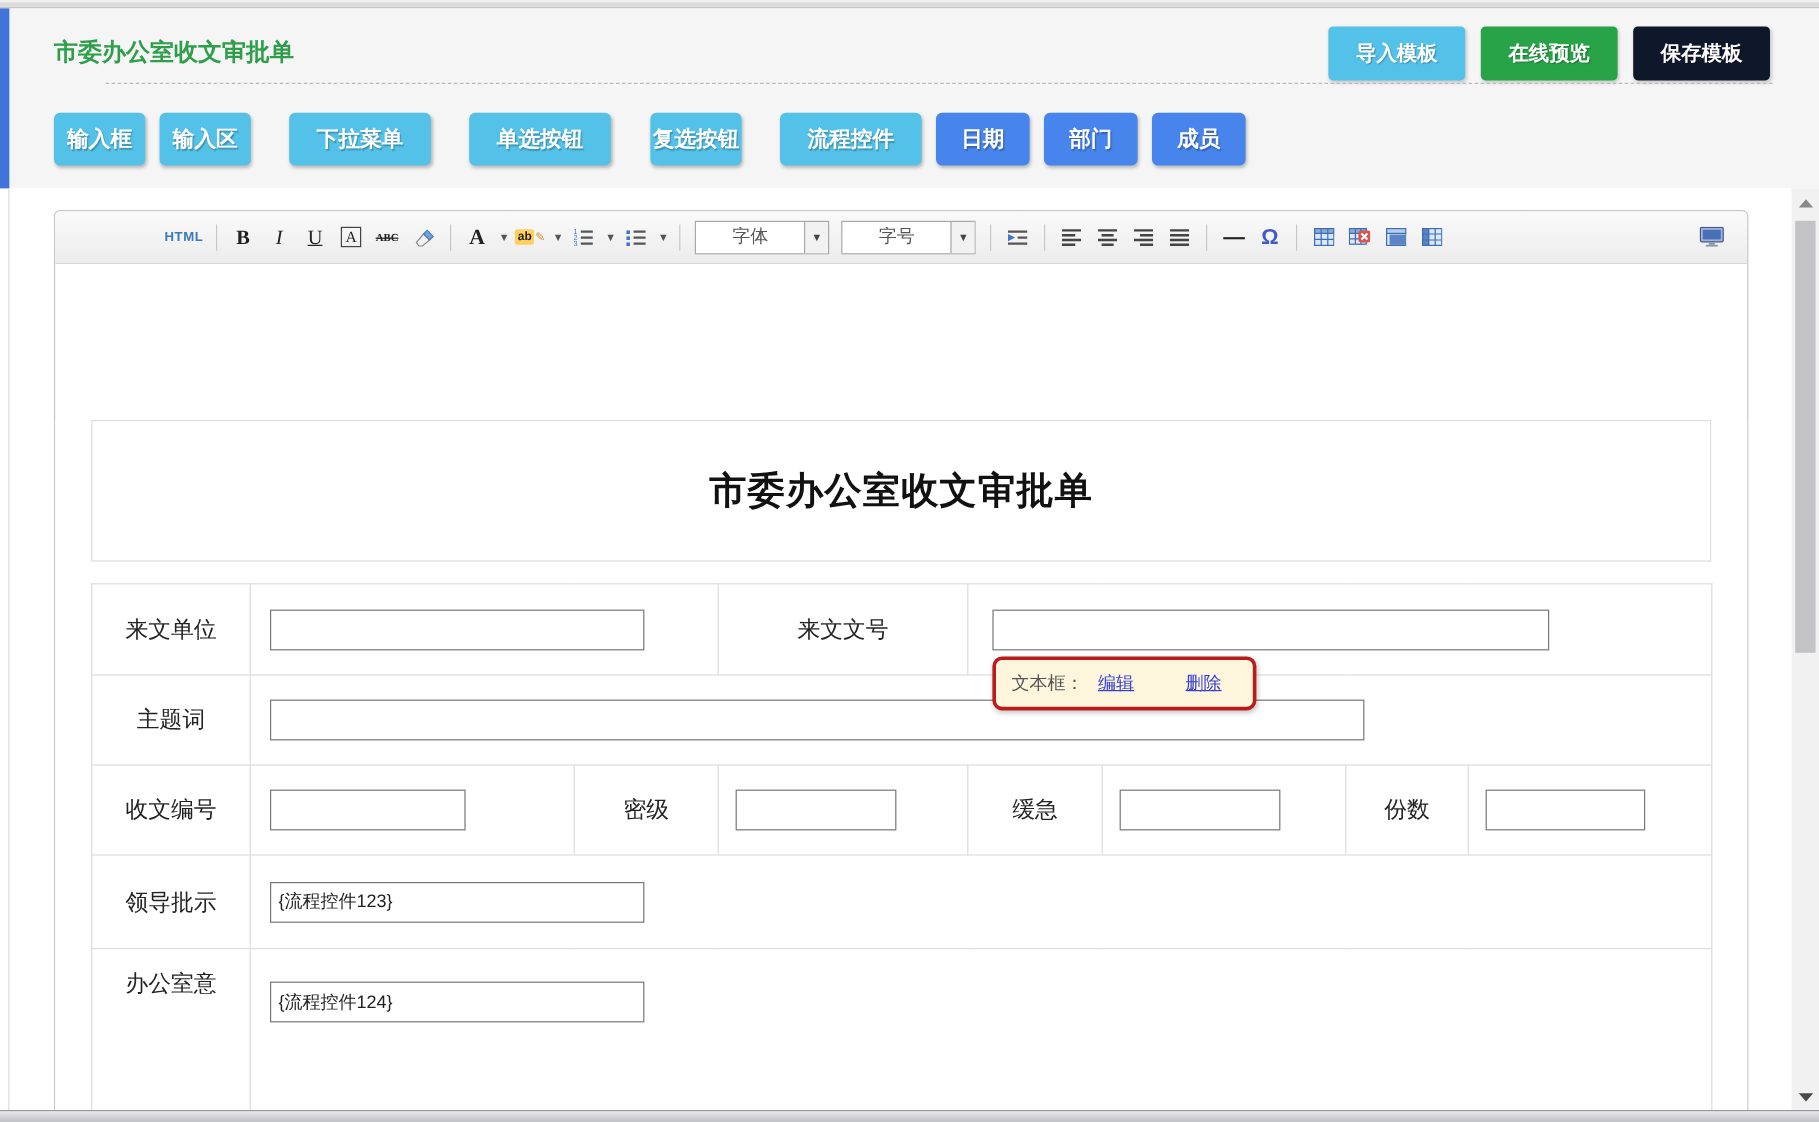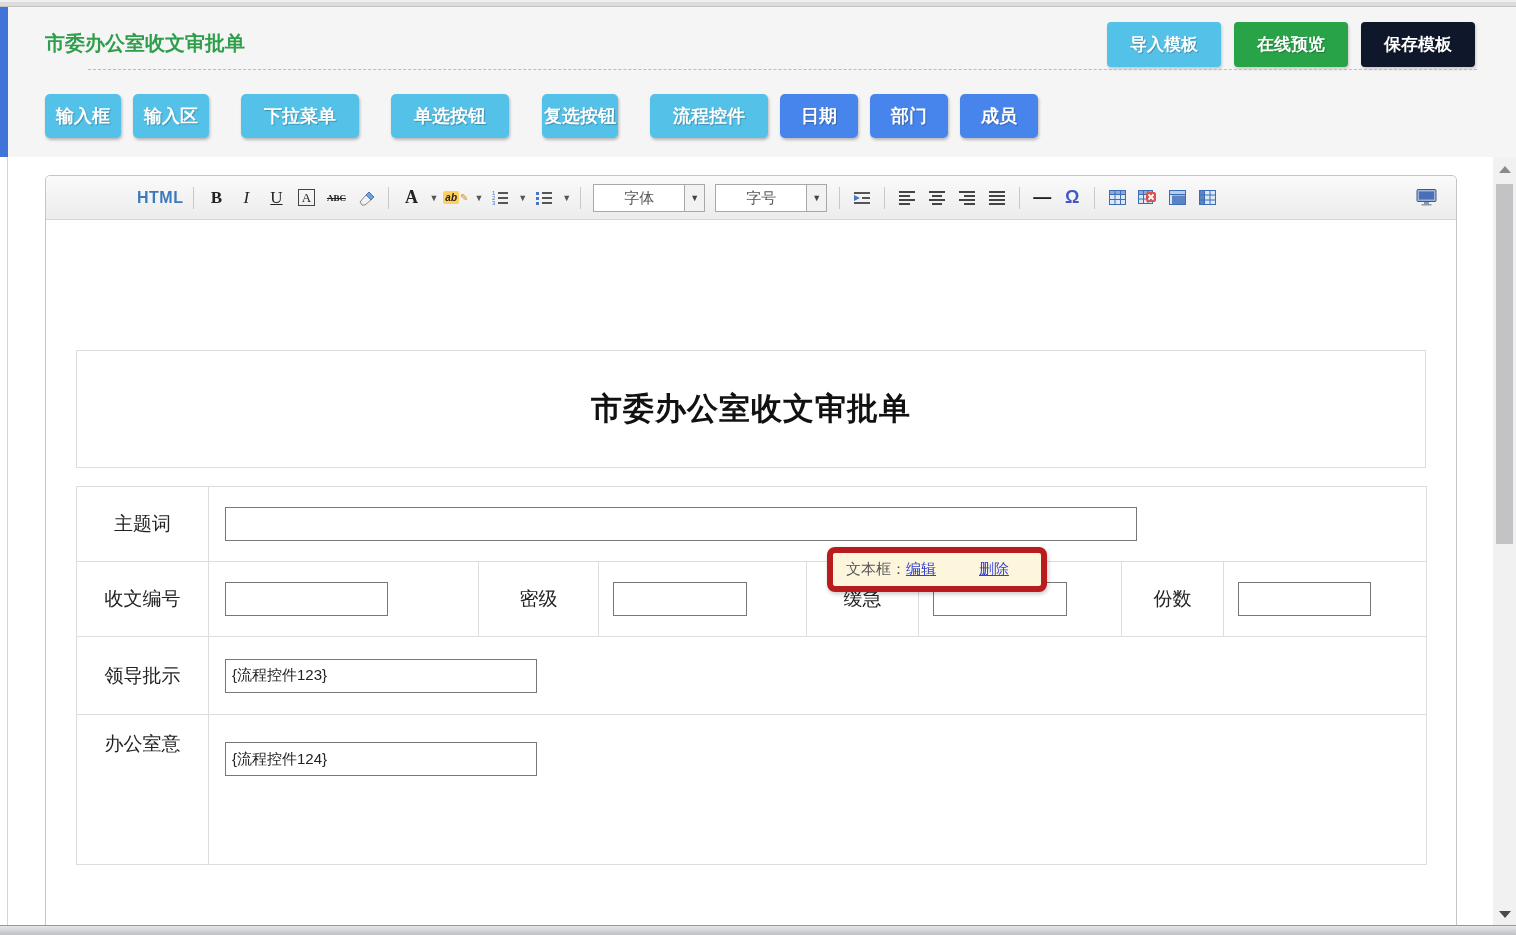--- a/index.html
+++ b/index.html
@@ -38,24 +38,24 @@
   .editor { position:absolute; left:37px; top:18px; width:1412px; height:900px;
     border:1px solid #c5c5c5; border-radius:5px; background:#fff; }
 
   .etoolbar { height:44px; background:linear-gradient(#fafafa,#ececec);
     border-bottom:1px solid #d5d5d5; border-radius:5px 5px 0 0;
     display:flex; align-items:center; padding:0 14px 0 88px; }
   .ebtn { min-width:24px; height:26px; display:flex; align-items:center; justify-content:center;
     margin:0 3px; color:#222; cursor:pointer; border-radius:2px; }
   .esep { width:1px; height:22px; background:#c8c8c8; margin:0 7px; }
   .serif { font-family:"Liberation Serif", serif; font-size:17px; }
-  .src { font-size:16px; font-weight:bold; letter-spacing:.5px; color:#3d7ab8; }
+  .src { font-size:11px; font-weight:bold; letter-spacing:.5px; color:#3d7ab8; }
   .abox { border:1px solid #444; padding:0 3px; font-size:13px; line-height:15px; }
   .strike { font-size:9px; font-weight:bold; text-decoration:line-through; letter-spacing:0; }
-  .hilite { background:#ffd05e; border-radius:2px; padding:1px 2px; font-size:10px; font-weight:bold;font-style:italic; }
+  .hilite { background:#ffd05e; border-radius:2px; padding:1px 2px; font-size:10px; font-weight:bold; }
   .pencil { color:#d88b2a; font-size:10px; margin-left:1px; }
   .drop { font-size:9px; color:#555; margin:0 2px 0 3px; cursor:pointer; }
   .hrglyph { font-weight:bold; font-size:18px; color:#222; }
   .omega { font-size:18px; font-weight:bold; color:#4059c9; }
   .select-box { width:112px; height:28px; background:#fff; border:1px solid #a8a8a8;
     display:flex; margin:0 5px; cursor:pointer; }
   .select-box .txt { flex:1; text-align:center; line-height:26px; font-size:15px; color:#555; }
   .select-box .arr { width:20px; border-left:1px solid #a8a8a8; background:#f2f2f2;
     display:flex; align-items:center; justify-content:center; font-size:9px; color:#444; }
   .mright { margin-left:auto; margin-right:4px; }
@@ -74,26 +74,26 @@
   .inp { height:34px; border:1px solid #777; background:#fff; font-size:15px;
     font-family:inherit; color:#222; padding:0 6px; }
   .w133 { width:133px; } .w134 { width:134px; } .w163 { width:163px; }
   .w312 { width:312px; } .w464 { width:464px; } .w912 { width:912px; }
   tr.clipped td { vertical-align:top; }
   tr.clipped td.lbl { padding-top:16px; }
   tr.clipped td.cell { padding-top:27px; }
 
   
   .tooltip { position:absolute; left:819px; top:390px; width:220px; height:45px;
-    background:#fdf6dd; border:6px solid #b91c1c; border-radius:8px;
+    background:#fdf6dd; border:3px solid #b91c1c; border-radius:8px;
     box-shadow:1px 2px 4px rgba(0,0,0,.22); display:flex; align-items:center;
     padding:12px 13px; font-size:15px; z-index:5; }
   .tooltip .prefix { color:#555; }
   .tooltip a { color:#3340d6; text-decoration:underline; cursor:pointer; }
-  .tt-edit { margin-left:0;text-align:right; }
+  .tt-edit { margin-left:12px;text-align:right; }
   .tt-del { margin-left:43px; }
 
   
   .scrollbar { position:absolute; right:0; top:157px; width:23px; height:768px; background:#f1f1f1; }
   .sb-up { position:absolute; top:9px; left:0; width:100%; display:flex; justify-content:center; cursor:pointer; }
   .tri-up { width:0; height:0; border-left:6px solid transparent; border-right:6px solid transparent;
     border-bottom:7px solid #8a8a8a; }
   .sb-thumb { position:absolute; top:27px; left:3px; width:17px; height:360px; background:#c3c3c6; cursor:pointer; }
   .sb-down { position:absolute; bottom:7px; left:0; width:100%; display:flex; justify-content:center; cursor:pointer; }
   .tri-down { width:0; height:0; border-left:6px solid transparent; border-right:6px solid transparent;
@@ -308,20 +308,26 @@
           <col style="width:132px">
             <col style="width:270px">
             <col style="width:120px">
             <col style="width:208px">
           <col style="width:112px">
             <col style="width:203px">
             <col style="width:102px">
             <col style="width:203px">
         </colgroup>
         <tbody>
+            <tr style="height:76px">
+          <td class="lbl">来文单位</td>
+          <td class="cell" colspan="2"><input class="inp w312" type="text" value="" style=""></td>
+          <td class="lbl">来文文号</td>
+          <td class="cell pl20" colspan="4"><input class="inp w464" type="text" value="" style=""></td>
+        </tr>
         <tr style="height:75px">
           <td class="lbl">主题词</td>
           <td class="cell" colspan="7"><input class="inp w912" type="text" value="" style=""></td>
         </tr>
         <tr style="height:75px">
           <td class="lbl">收文编号</td>
           <td class="cell"><input class="inp w163" type="text" value="" style=""></td>
           <td class="lbl">密级</td>
           <td class="cell pl14"><input class="inp w134" type="text" value="" style=""></td>
           <td class="lbl">缓急</td>

